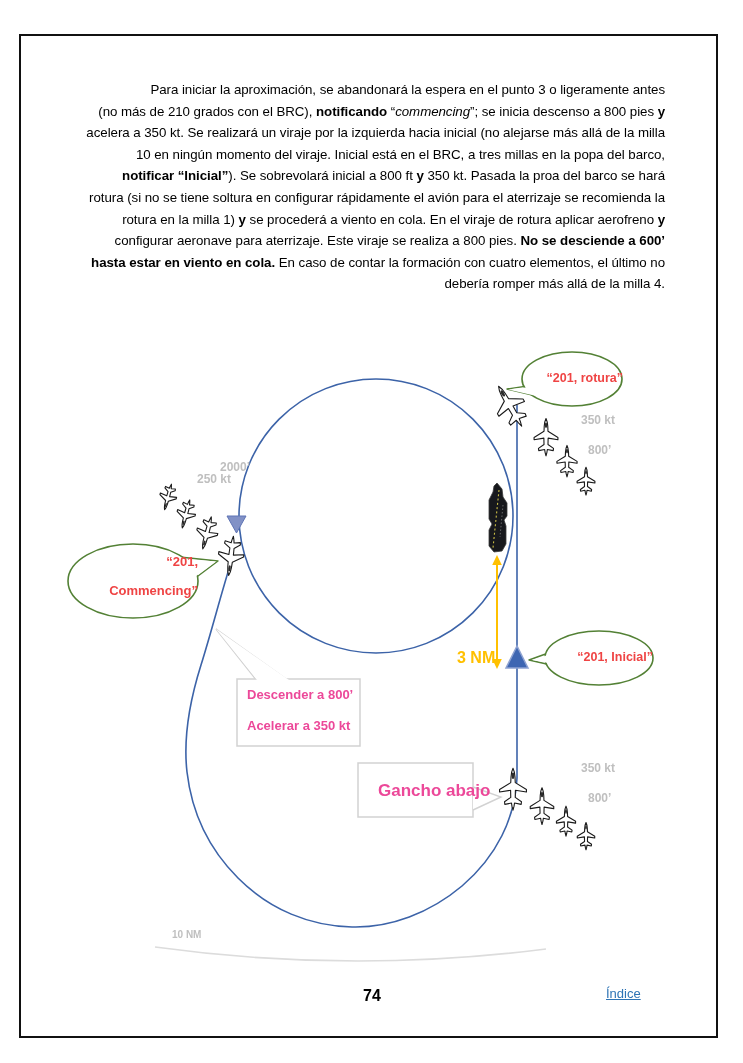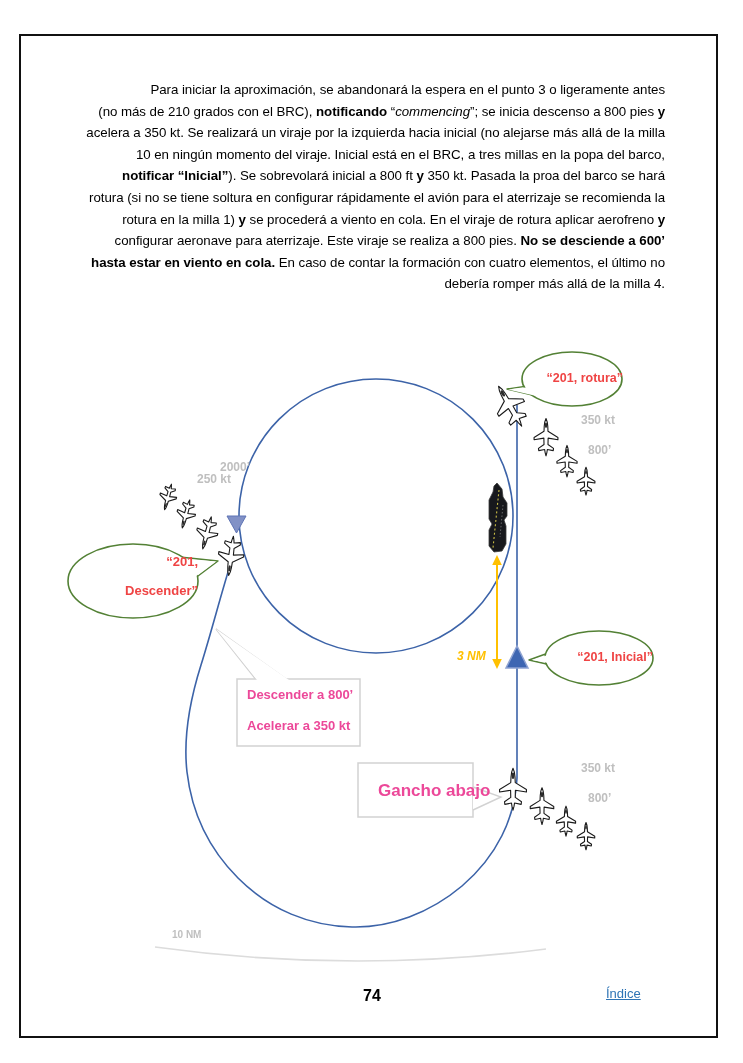--- a/index.html
+++ b/index.html
@@ -6,21 +6,21 @@
   body{width:743px;height:1063px;position:relative;font-family:"Liberation Sans",sans-serif;overflow:hidden;}
   .page-border{position:absolute;left:19px;top:34px;width:699px;height:1004px;border:2px solid #111;box-sizing:border-box;}
   .para{position:absolute;left:85px;top:79px;width:580px;font-size:13.3px;line-height:21.6px;color:#000;
         letter-spacing:-0.05px;text-align:right;}
   .para p{margin:0;text-indent:55px;}
   .seg-b{font-weight:bold;}
   .seg-i{font-style:italic;}
   svg.diagram{position:absolute;left:0;top:0;width:743px;height:1063px;}
   .lbl{position:absolute;font-weight:bold;color:#BFBFBF;font-size:12px;white-space:nowrap;}
   .lbl-green{position:absolute;font-weight:bold;color:#ef4444;font-size:12.5px;text-align:right;white-space:nowrap;}
-  .lbl-orange{position:absolute;font-weight:bold;color:#FFC000;font-size:12px;white-space:nowrap;font-style:italic;}
+  .lbl-orange{position:absolute;font-weight:bold;color:#FFC000;font-size:16px;white-space:nowrap;}
   .callout-text{position:absolute;font-weight:bold;color:#ec4899;font-size:13px;white-space:nowrap;}
   .pagenum{position:absolute;left:350px;top:987px;width:44px;text-align:center;font-weight:bold;font-size:16px;color:#000;}
   .indice{position:absolute;left:606px;top:986px;font-size:13px;color:#2E74B5;text-decoration:underline;cursor:pointer;}
 </style>
 </head>
 <body>
 
 <div class="page-border"></div>
 
 <div class="para">
@@ -104,17 +104,17 @@
 <div class="lbl" style="left:588px;top:791px;">800’</div>
 <div class="lbl-orange" style="left:457px;top:649px;">3 NM</div>
 <div class="lbl" style="left:172px;top:929px;font-size:10px;">10 NM</div>
 
 <div class="callout-text" style="left:247px;top:687px;">Descender a 800’</div>
 <div class="callout-text" style="left:247px;top:718px;">Acelerar a 350 kt</div>
 <div class="callout-text" style="left:378px;top:781px;font-size:17px;">Gancho abajo</div>
 
 <div class="lbl-green" style="left:523px;top:371px;width:100px;">“201, rotura”</div>
 <div class="lbl-green" style="left:68px;top:554px;width:130px;font-size:13px;">“201,</div>
-<div class="lbl-green" style="left:68px;top:583px;width:130px;font-size:13px;">Descender”</div>
+<div class="lbl-green" style="left:68px;top:583px;width:130px;font-size:13px;">Commencing”</div>
 <div class="lbl-green" style="left:545px;top:650px;width:108px;">“201, Inicial”</div>
 
 <div class="pagenum">74</div>
 <a class="indice">Índice</a>
 
 </body></html>

